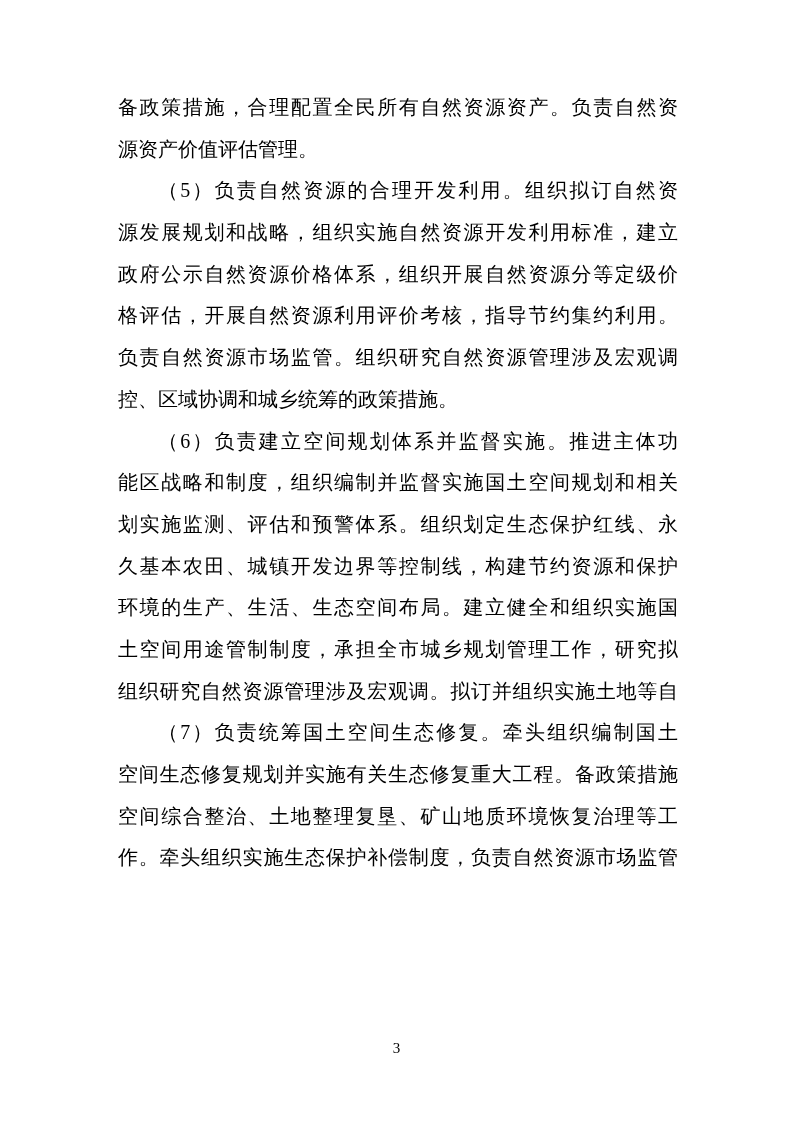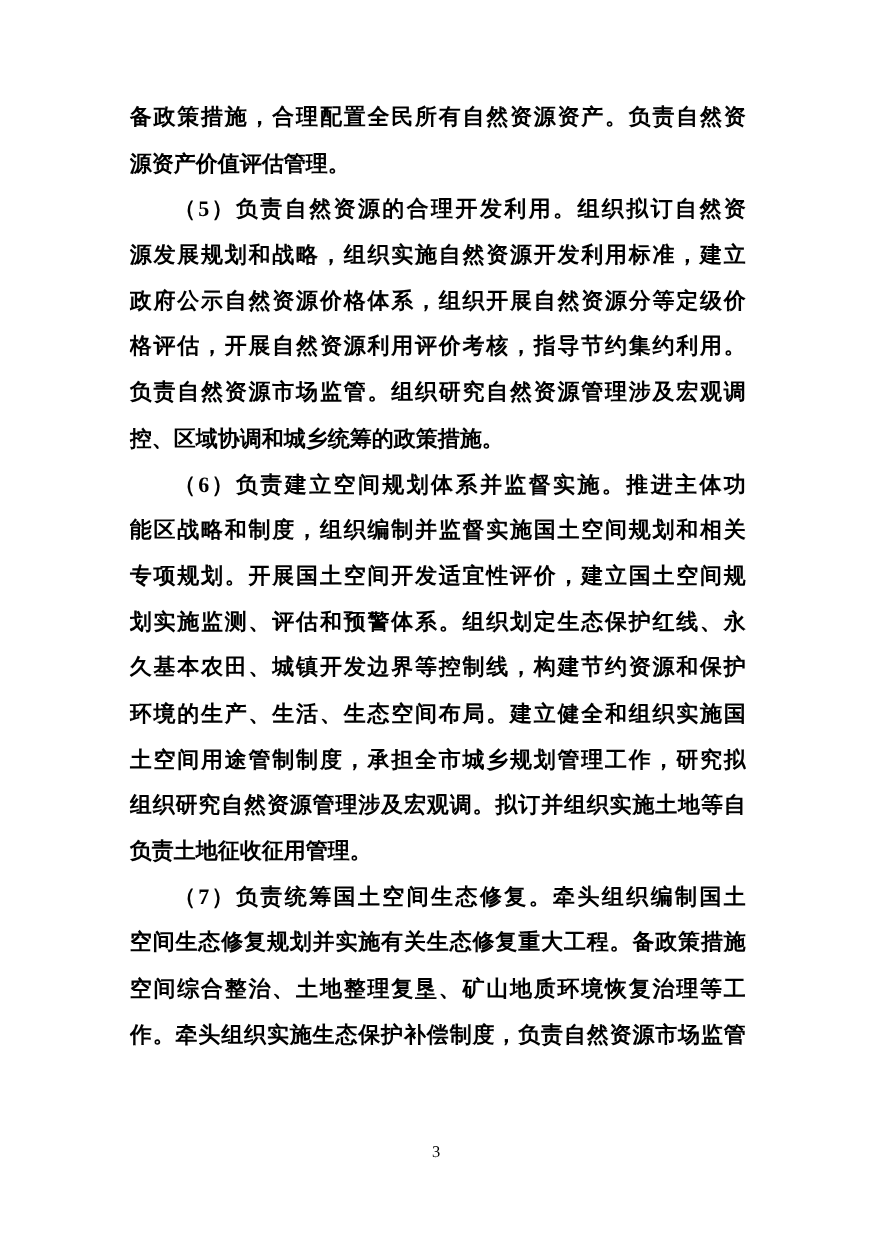--- a/index.html
+++ b/index.html
@@ -16,21 +16,21 @@
     background: #ffffff;
     overflow: hidden;
   }
   .doc-body {
     position: absolute;
     left: 118px;
     top: 87px;
     width: 560px;
     font-size: 20px;
     color: #000000;
-    font-weight: 700;
+    font-weight: 400;
   }
   .line {
     height: 41.7px;
     line-height: 41.7px;
     overflow: hidden;
     text-align: justify;
     text-align-last: justify;
     text-justify: inter-character;
   }
   .line.indent {
@@ -60,26 +60,24 @@
       <div class="line">备政策措施，合理配置全民所有自然资源资产。负责自然资</div>
       <div class="line last">源资产价值评估管理。</div>
       <div class="line indent">（5）负责自然资源的合理开发利用。组织拟订自然资</div>
       <div class="line">源发展规划和战略，组织实施自然资源开发利用标准，建立</div>
       <div class="line">政府公示自然资源价格体系，组织开展自然资源分等定级价</div>
       <div class="line">格评估，开展自然资源利用评价考核，指导节约集约利用。</div>
       <div class="line">负责自然资源市场监管。组织研究自然资源管理涉及宏观调</div>
       <div class="line last">控、区域协调和城乡统筹的政策措施。</div>
       <div class="line indent">（6）负责建立空间规划体系并监督实施。推进主体功</div>
       <div class="line">能区战略和制度，组织编制并监督实施国土空间规划和相关</div>
-      <div class="line">专项规划。开展国土空间开发适宜性评价，建立国土空间规</div>
       <div class="line">划实施监测、评估和预警体系。组织划定生态保护红线、永</div>
       <div class="line">久基本农田、城镇开发边界等控制线，构建节约资源和保护</div>
       <div class="line">环境的生产、生活、生态空间布局。建立健全和组织实施国</div>
       <div class="line">土空间用途管制制度，承担全市城乡规划管理工作，研究拟</div>
       <div class="line">组织研究自然资源管理涉及宏观调。拟订并组织实施土地等自</div>
-      <div class="line last">负责土地征收征用管理。</div>
       <div class="line indent">（7）负责统筹国土空间生态修复。牵头组织编制国土</div>
       <div class="line">空间生态修复规划并实施有关生态修复重大工程。备政策措施</div>
       <div class="line">空间综合整治、土地整理复垦、矿山地质环境恢复治理等工</div>
       <div class="line">作。牵头组织实施生态保护补偿制度，负责自然资源市场监管</div>
     </div>
   <div class="page-number">3</div>
 </div>
 
 </body></html>

